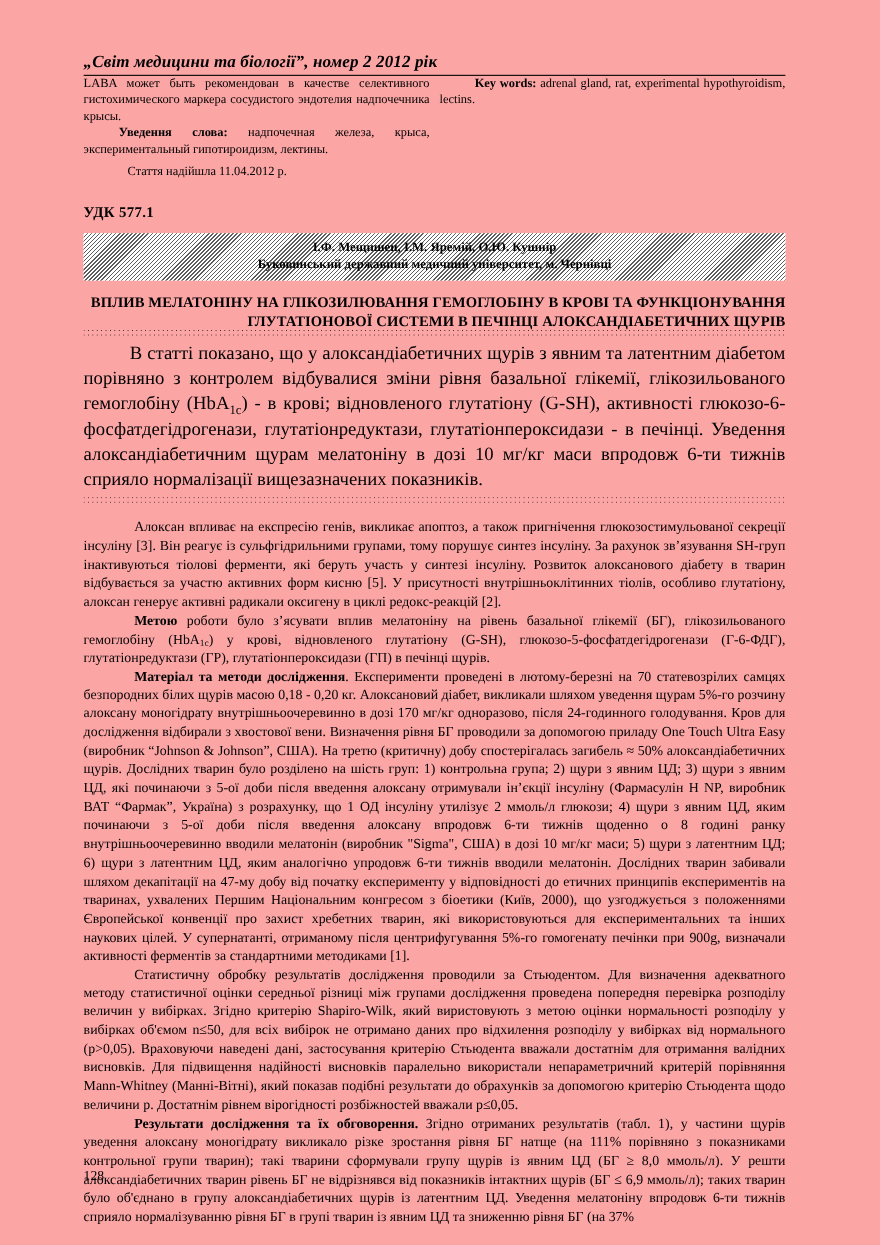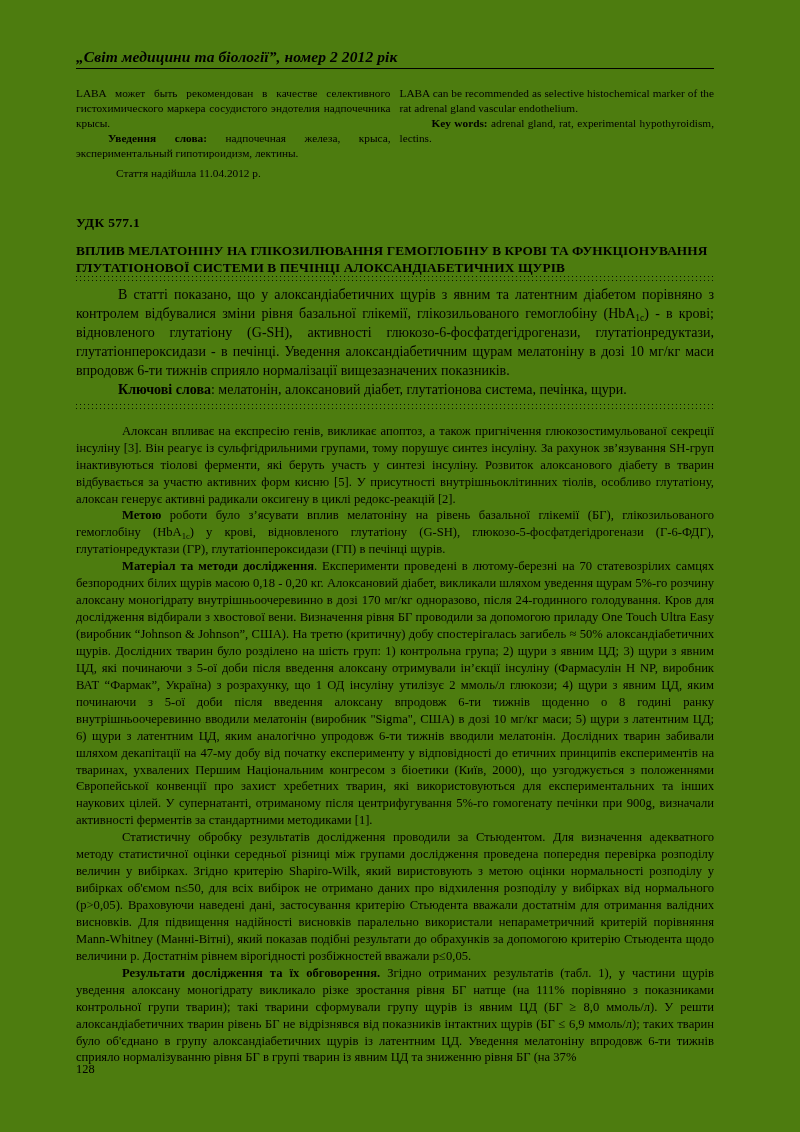--- a/index.html
+++ b/index.html
@@ -9,21 +9,21 @@
     background: #ffffff;
   }
   body {
     font-family: "Liberation Serif", "DejaVu Serif", serif;
     color: #000000;
   }
   .page {
     position: relative;
     width: 800px;
     height: 1132px;
-    background: #4d7c0f;
+    background: #fca5a5;
     overflow: hidden;
     box-sizing: border-box;
     text-decoration: underline;
   }
   .content {
     position: absolute;
     left: 76px;
     top: 0;
     width: 638px;
   }
@@ -40,21 +40,20 @@
   }
   .head-rule {
     margin-top: 2px;
     border-bottom: 1.6px solid #000;
     width: 100%;
   }
 
   
   .abstract-cols {
     display: flex;
-    margin-top: 17px;
     gap: 9px;
   }
   .abstract-cols .col {
     flex: 1 1 0;
     font-size: 11.3px;
     line-height: 1.33;
     text-align: justify;
   }
   .col p {
     margin: 0;
@@ -67,21 +66,21 @@
   }
   .received {
     margin-top: 6px;
     font-size: 11.3px;
     text-align: left;
     padding-left: 40px;
   }
 
   
   .udc {
-    margin-top: 36px;
+    margin-top: 23px;
     font-size: 13.5px;
     font-weight: bold;
     letter-spacing: 0.3px;
   }
 
   
   .authors-band {
     margin-top: 11px;
     padding: 5px 0 6px 0;
     text-align: center;
@@ -95,41 +94,41 @@
       #ffffff 0.9px, #ffffff 2.6px
     );
   }
   .authors-band .line {
     display: block;
   }
 
   
   .article-title {
     margin-top: 11px;
-    text-align: left;
+    text-align: right;
     font-weight: bold;
     font-size: 13.3px;
     line-height: 1.3;
     letter-spacing: 0.1px;
   }
 
   
   .zigzag {
     height: 5px;
     width: 100%;
     background-image:
       linear-gradient(135deg, #000 1px, transparent 1px),
       linear-gradient(45deg, #000 1px, transparent 1px);
     background-size: 4px 5px;
     background-position: 0 0, 0 0;
     background-repeat: repeat-x;
     opacity: 0.85;
   }
   .ua-abstract {
-    font-size: 14px;
+    font-size: 17px;
     line-height: 1.35;
     text-align: justify;
     padding: 5px 0 4px 0;
   }
   .ua-abstract p {
     margin: 0;
     text-indent: 42px;
   }
 
   
@@ -169,38 +168,40 @@
 
     <div class="running-head">„Світ медицини та біології”, номер 2 2012 рік</div>
     <div class="head-rule"></div>
 
     <div class="abstract-cols">
       <div class="col">
         <p>LABA может быть рекомендован в качестве селективного гистохимического маркера сосудистого эндотелия надпочечника крысы.</p>
         <p class="indent"><span class="kw-label">Уведення слова:</span> <span>надпочечная железа, крыса, экспериментальный гипотироидизм, лектины.</span></p>
       </div>
       <div class="col">
-        <p>LABA can be recommended as selective histochemical marker of the rat adrenal gland vascular endothelium.</p>
         <p class="indent"><span class="kw-label">Key words:</span> <span>adrenal gland, rat, experimental hypothyroidism, lectins.</span></p>
       </div>
     </div>
     <div class="received">Стаття надійшла 11.04.2012 р.</div>
 
     <div class="udc">УДК  577.1</div>
 
+    <div class="authors-band">
+      <span class="line">І.Ф. Мещишен, І.М. Яремій, О.Ю. Кушнір</span>
+      <span class="line">Буковинський державний медичний університет, м. Чернівці</span>
+    </div>
 
     <div class="article-title">
       <span>ВПЛИВ МЕЛАТОНІНУ НА ГЛІКОЗИЛЮВАННЯ ГЕМОГЛОБІНУ В КРОВІ ТА ФУНКЦІОНУВАННЯ</span><br>
       <span>ГЛУТАТІОНОВОЇ СИСТЕМИ В ПЕЧІНЦІ АЛОКСАНДІАБЕТИЧНИХ ЩУРІВ</span>
     </div>
 
     <div class="zigzag"></div>
     <div class="ua-abstract">
       <p><span>В статті показано, що у алоксандіабетичних щурів з явним та латентним діабетом порівняно з контролем відбувалися зміни рівня базальної глікемії, глікозильованого гемоглобіну (HbA</span><sub>1c</sub><span>) - в крові; відновленого глутатіону (G-SH), активності глюкозо-6-фосфатдегідрогенази, глутатіонредуктази, глутатіонпероксидази - в печінці. Уведення алоксандіабетичним щурам мелатоніну в дозі 10 мг/кг маси впродовж 6-ти тижнів сприяло нормалізації вищезазначених показників.</span></p>
-      <p><span class="kw-label">Ключові слова</span><span>: мелатонін, алоксановий діабет, глутатіонова система, печінка, щури.</span></p>
     </div>
     <div class="zigzag"></div>
 
     <div class="body-text">
       <p>Алоксан впливає на експресію генів, викликає апоптоз, а також пригнічення глюкозостимульованої секреції інсуліну [3]. Він реагує із сульфгідрильними групами, тому порушує синтез інсуліну. За рахунок зв’язування SH-груп інактивуються тіолові ферменти, які беруть участь у синтезі інсуліну. Розвиток алоксанового діабету в тварин відбувається за участю активних форм кисню [5]. У присутності внутрішньоклітинних тіолів, особливо глутатіону, алоксан генерує активні радикали оксигену в циклі редокс-реакцій [2].</p>
       <p><span class="lead">Метою</span><span> роботи було з’ясувати вплив мелатоніну на рівень базальної глікемії (БГ), глікозильованого гемоглобіну (HbA</span><sub>1c</sub><span>) у крові, відновленого глутатіону (G-SH), глюкозо-5-фосфатдегідрогенази (Г-6-ФДГ), глутатіонредуктази (ГР), глутатіонпероксидази (ГП) в печінці щурів.</span></p>
       <p><span class="lead">Матеріал та методи дослідження</span><span>. Експерименти проведені в лютому-березні на 70 статевозрілих самцях безпородних білих щурів масою 0,18 - 0,20 кг. Алоксановий діабет, викликали шляхом уведення щурам 5%-го розчину алоксану моногідрату внутрішньоочеревинно в дозі 170 мг/кг одноразово, після 24-годинного голодування. Кров для дослідження відбирали з хвостової вени. Визначення рівня БГ проводили за допомогою приладу One Touch Ultra Easy (виробник “Johnson &amp; Johnson”, США). На третю (критичну) добу спостерігалась загибель ≈ 50% алоксандіабетичних щурів. Дослідних тварин було розділено на шість груп: 1) контрольна група; 2) щури з явним ЦД; 3) щури з явним ЦД, які починаючи з 5-ої доби після введення алоксану отримували ін’єкції інсуліну (Фармасулін Н NP, виробник ВАТ “Фармак”, Україна) з розрахунку, що 1 ОД інсуліну утилізує 2 ммоль/л глюкози; 4) щури з явним ЦД, яким починаючи з 5-ої доби після введення алоксану впродовж 6-ти тижнів щоденно о 8 годині ранку внутрішньоочеревинно вводили мелатонін (виробник "Sigma", США) в дозі 10 мг/кг маси; 5) щури з латентним ЦД; 6) щури з латентним ЦД, яким аналогічно упродовж 6-ти тижнів вводили мелатонін. Дослідних тварин забивали шляхом декапітації на 47-му добу від початку експерименту у відповідності до етичних принципів експериментів на тваринах, ухвалених Першим Національним конгресом з біоетики (Київ, 2000), що узгоджується з положеннями Європейської конвенції про захист хребетних тварин, які використовуються для експериментальних та інших наукових цілей. У супернатанті, отриманому після центрифугування 5%-го гомогенату печінки при 900g, визначали активності ферментів за стандартними методиками [1].</span></p>
       <p>Статистичну обробку результатів дослідження проводили за Стьюдентом. Для визначення адекватного методу статистичної оцінки середньої різниці між групами дослідження проведена попередня перевірка розподілу величин у вибірках. Згідно критерію Shapiro-Wilk, який виристовують з метою оцінки нормальності розподілу у вибірках об'ємом n≤50, для всіх вибірок не отримано даних про відхилення розподілу у вибірках від нормального (р&gt;0,05). Враховуючи наведені дані, застосування критерію Стьюдента вважали достатнім для отримання валідних висновків. Для підвищення надійності висновків паралельно використали непараметричний критерій порівняння Mann-Whitney (Манні-Вітні), який показав подібні результати до обрахунків за допомогою критерію Стьюдента щодо величини р. Достатнім рівнем вірогідності розбіжностей вважали р≤0,05.</p>
       <p><span class="lead">Результати дослідження та їх обговорення.</span><span> Згідно отриманих результатів (табл. 1), у частини щурів уведення алоксану моногідрату викликало різке зростання рівня БГ натще (на 111% порівняно з показниками контрольної групи тварин); такі тварини сформували групу щурів із явним ЦД (БГ ≥ 8,0 ммоль/л). У решти алоксандіабетичних тварин рівень БГ не відрізнявся від показників інтактних щурів (БГ ≤ 6,9 ммоль/л); таких тварин було об'єднано в групу алоксандіабетичних щурів із латентним ЦД. Уведення мелатоніну впродовж 6-ти тижнів сприяло нормалізуванню рівня БГ в групі тварин із явним ЦД та зниженню рівня БГ (на 37%</span></p>
     </div>

